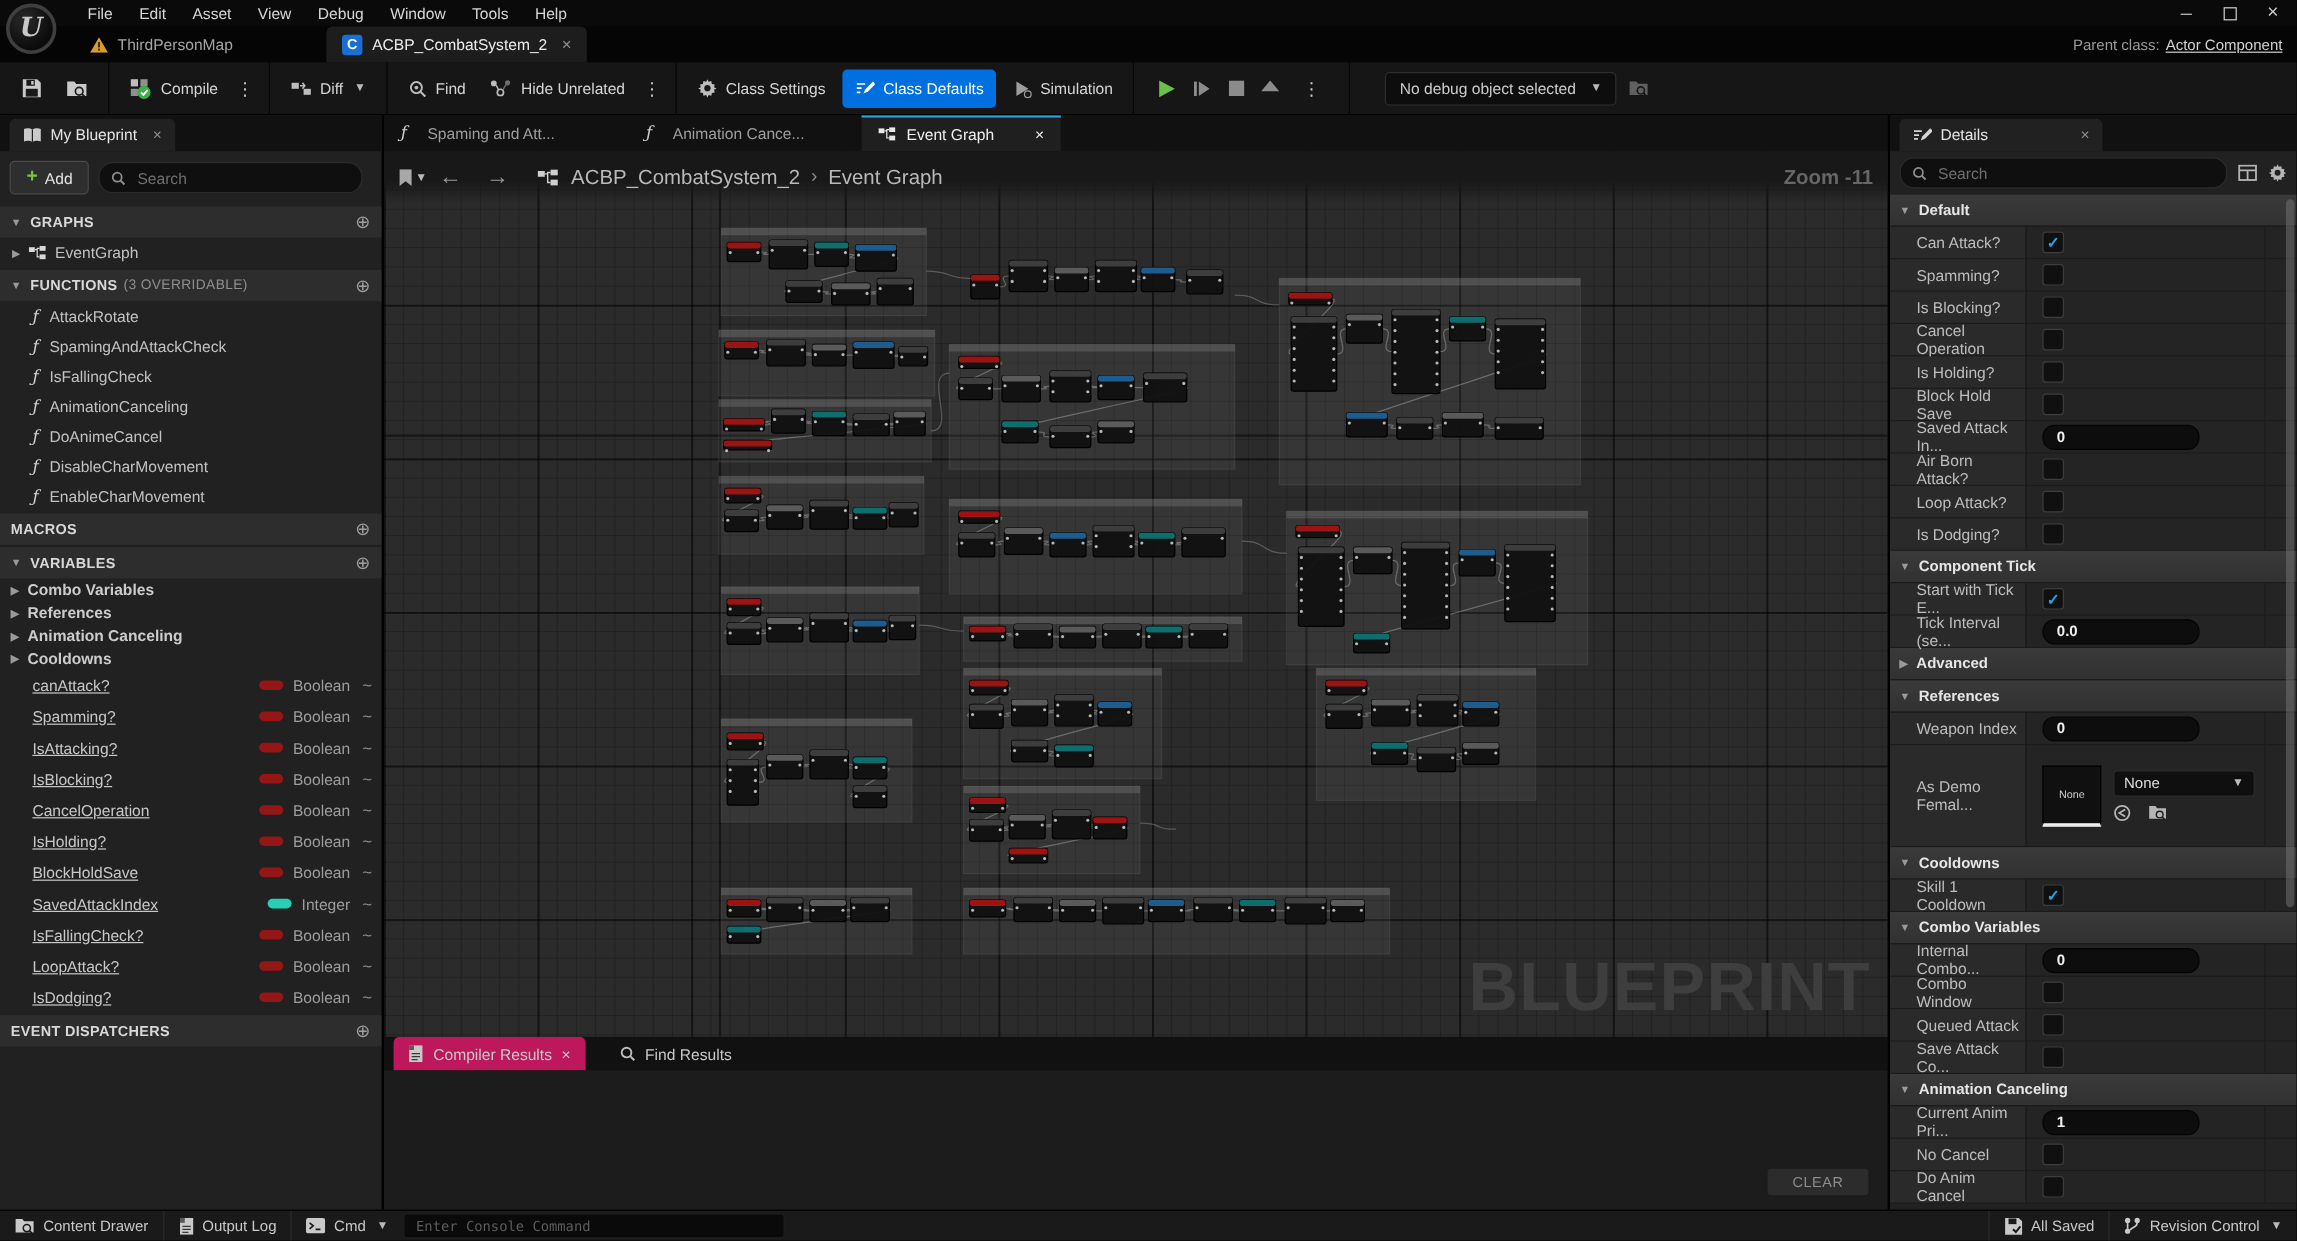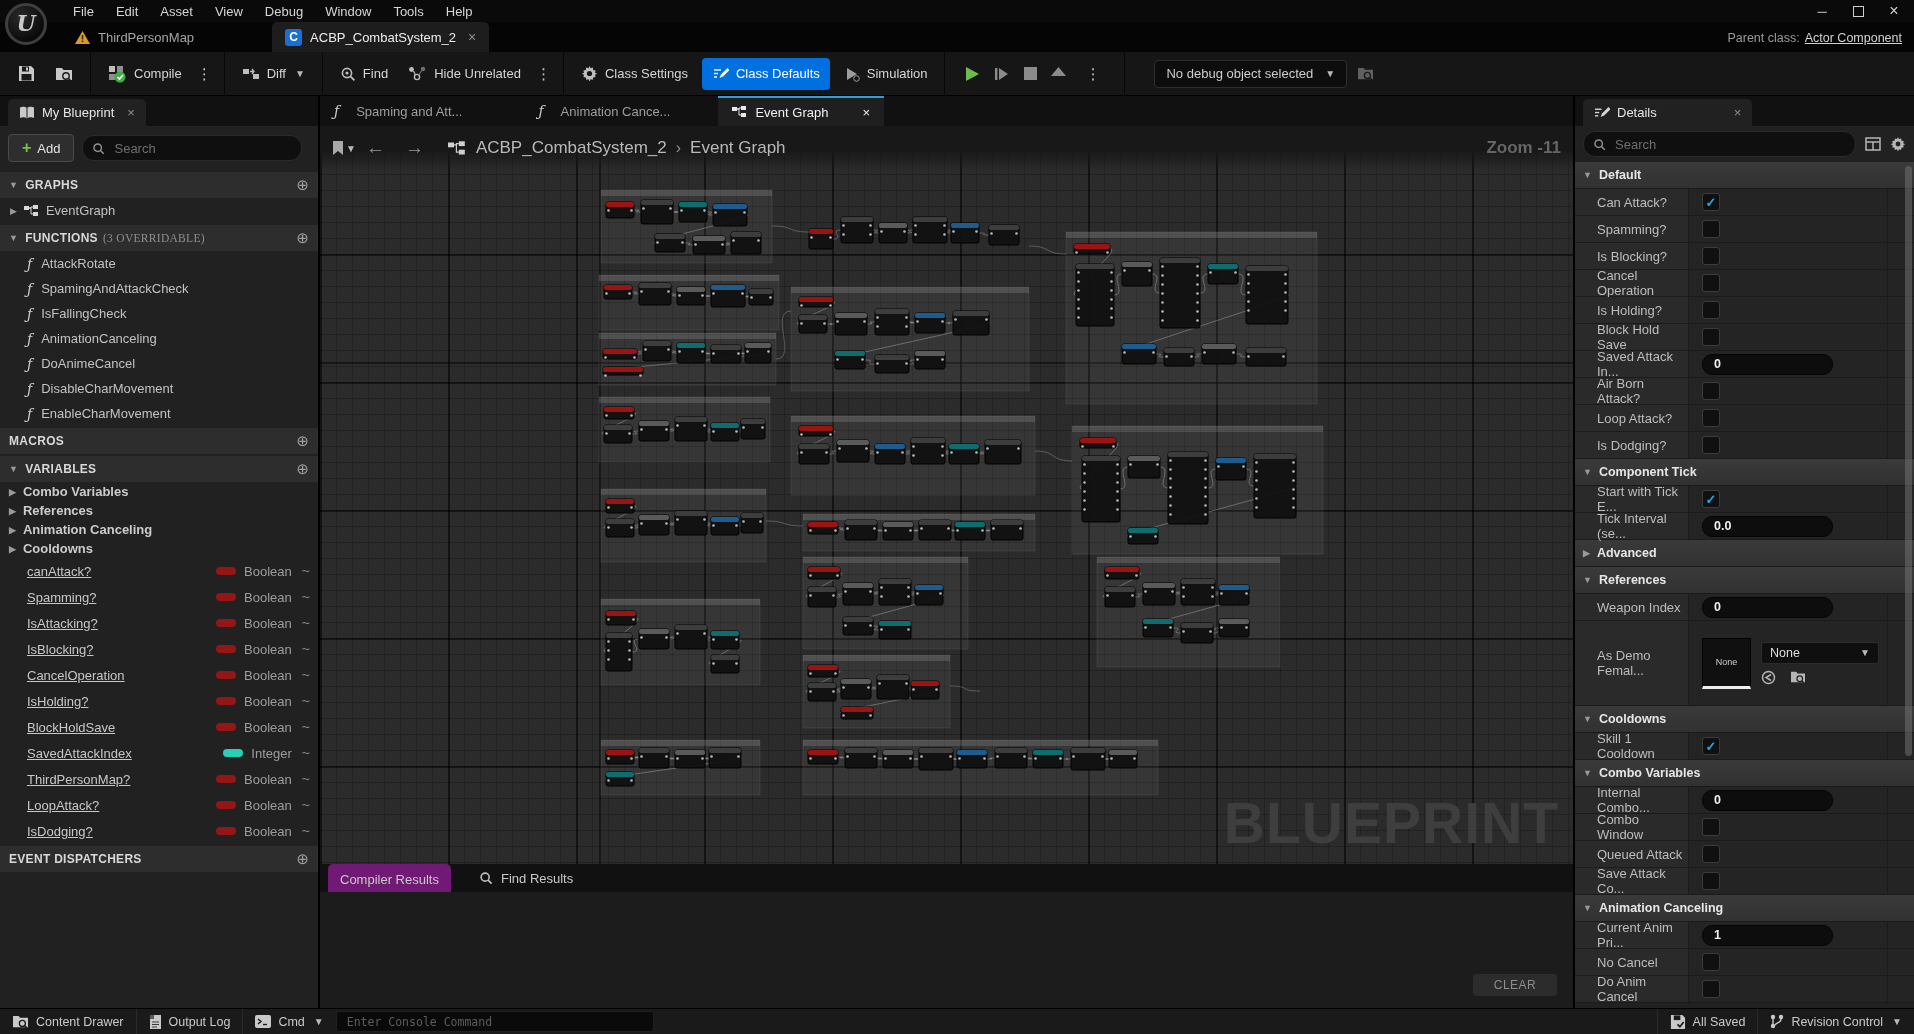--- a/index.html
+++ b/index.html
@@ -50,21 +50,21 @@
   .addrow{display:flex;align-items:center;gap:8px;padding:8px;flex:none;}
   .addbtn{display:flex;align-items:center;gap:6px;height:26px;padding:0 13px;background:#2e2e2e;border:1px solid #4a4a4a;
           border-radius:4px;font-size:13px;color:#e3e3e3;}
   .addbtn .plus{color:#7bc144;font-size:16px;font-weight:bold;}
   .searchbox{flex:1;display:flex;align-items:center;gap:7px;height:24px;background:#0f0f0f;border:1px solid #2b2b2b;
              border-radius:12px;padding:0 9px;}
   .searchbox input{flex:1;background:transparent;border:none;outline:none;color:#cfcfcf;font-size:13px;font-family:inherit;}
   .searchbox input::placeholder{color:#6f6f6f;}
   .shead{height:26px;margin-top:2px;background:#2d2d2d;display:flex;align-items:center;padding:0 9px;flex:none;
          font-size:12px;font-weight:bold;color:#d8d8d8;letter-spacing:.3px;}
-  .shead .note{font-weight:normal;color:#8f8f8f;margin-left:5px;font-size:11.5px;font-family:Liberation Serif, serif;}
+  .shead .note{font-weight:normal;color:#8f8f8f;margin-left:5px;font-size:11.5px;}
   .shead .plusicon{margin-left:auto;color:#9f9f9f;font-size:15px;font-weight:normal;}
   .tri{color:#9a9a9a;font-size:9px;margin-right:7px;}
   .item{height:25px;display:flex;align-items:center;padding-left:10px;font-size:13px;color:#c2c2c2;flex:none;}
   .item.ind{padding-left:27px;}
   .ficon{font-family:"DejaVu Serif",serif;font-style:italic;color:#cfcfcf;margin-right:9px;font-size:14px;}
   .cat{height:19px;display:flex;align-items:center;padding-left:9px;font-size:13px;font-weight:bold;color:#cccccc;flex:none;}
   .vitem{height:26px;display:flex;align-items:center;padding-left:27px;padding-right:8px;font-size:13px;color:#c8c8c8;flex:none;}
   .vname{flex:1;text-decoration:underline;}
   .pill{width:20px;height:8px;border-radius:4px;margin-right:8px;flex:none;}
   .vtype{color:#9d9d9d;margin-right:10px;}
@@ -86,21 +86,21 @@
          background:linear-gradient(#181818 55%,rgba(24,24,24,0));z-index:3;}
   .bcarrow{color:#989898;font-size:19px;margin:0 10px;}
   .bctext{font-size:17px;color:#b9b9b9;margin-left:10px;}
   .bcsep{color:#8f8f8f;margin:0 9px;font-size:16px;}
   .zoomlabel{margin-left:auto;font-size:17px;font-weight:bold;color:#666;}
   .watermark{position:absolute;right:14px;bottom:8px;font-size:57px;font-weight:bold;letter-spacing:1px;color:#3e3e3e;z-index:1;}
   .nodes-svg{position:absolute;inset:0;z-index:2;}
   
   .ctabs{height:28px;background:#111;display:flex;align-items:flex-end;flex:none;}
   .ctab{display:flex;align-items:center;gap:8px;height:28px;padding:0 12px;font-size:13px;color:#c9c9c9;}
-  .ctab.first{background:#701a75;border-radius:5px 5px 0 0;flex-direction:column;}
+  .ctab.first{background:#be185d;border-radius:5px 5px 0 0;}
   .cpanel{height:117px;background:#1c1c1c;position:relative;flex:none;text-align:center;}
   .clearbtn{position:absolute;right:16px;bottom:13px;width:84px;height:22px;background:#2c2c2c;border-radius:3px;
             display:flex;align-items:center;justify-content:center;font-size:12px;color:#8d8d8d;letter-spacing:.5px;}
   
   .dsearchrow{display:flex;align-items:center;gap:9px;padding:5px 8px;flex:none;}
   .dsections{flex:1;overflow:hidden;position:relative;}
   .dhead{height:26px;background:linear-gradient(#3a3a3a,#313131);display:flex;align-items:center;padding:0 8px;
          font-size:12.5px;font-weight:bold;color:#e6e6e6;border-bottom:1px solid #1a1a1a;}
   .drow{height:26px;display:flex;align-items:stretch;border-bottom:1px solid #1b1b1b;font-size:13px;}
   .drow.tall{height:84px;}
@@ -443,21 +443,21 @@
      <span class="vtype">Boolean</span>
      <span class="squig">~</span>
           </div>
           <div class="vitem">
      <span class="vname">SavedAttackIndex</span>
      <span class="pill" style="background:#25d0b4;"></span>
      <span class="vtype">Integer</span>
      <span class="squig">~</span>
           </div>
           <div class="vitem">
-     <span class="vname">ThirdPersonMap?</span>
+     <span class="vname">IsFallingCheck?</span>
      <span class="pill" style="background:#951616;"></span>
      <span class="vtype">Boolean</span>
      <span class="squig">~</span>
           </div>
           <div class="vitem">
      <span class="vname">LoopAttack?</span>
      <span class="pill" style="background:#951616;"></span>
      <span class="vtype">Boolean</span>
      <span class="squig">~</span>
           </div>

